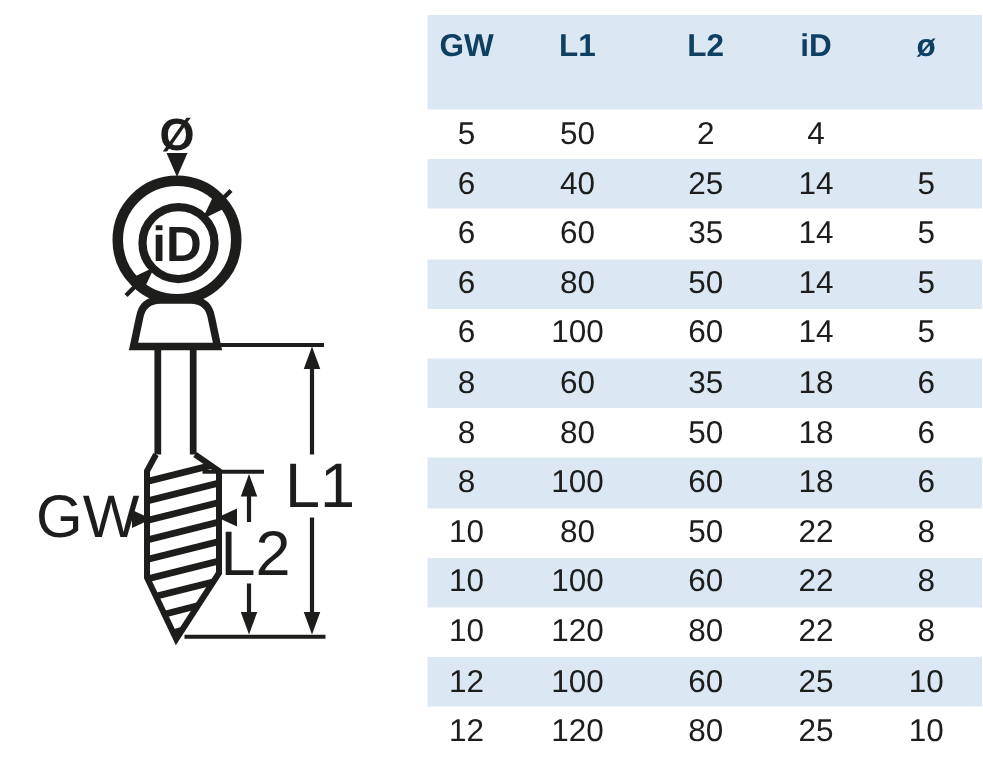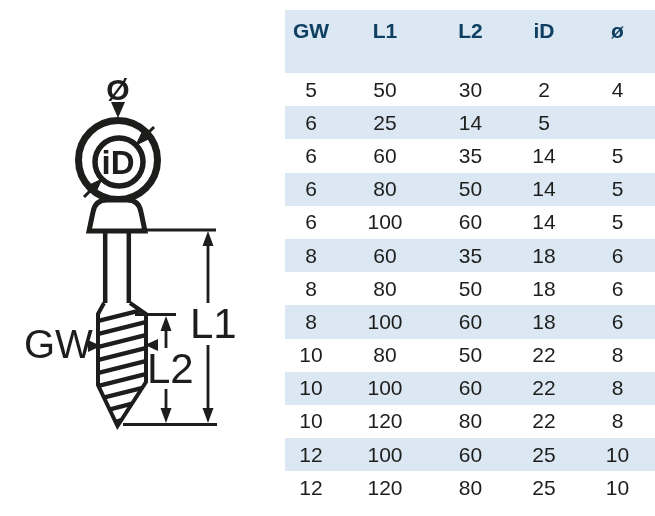--- a/index.html
+++ b/index.html
@@ -124,26 +124,26 @@
         <span class="th">GW</span>
         <span class="th">L1</span>
         <span class="th">L2</span>
         <span class="th">iD</span>
         <span class="th">ø</span>
       </div>
     <div class="tbody">
         <div class="tr">
           <span class="td">5</span>
           <span class="td">50</span>
-          <span class="td">30</span>
           <span class="td">2</span>
           <span class="td">4</span>
         </div>
         <div class="tr alt">
           <span class="td">6</span>
+          <span class="td">40</span>
           <span class="td">25</span>
           <span class="td">14</span>
           <span class="td">5</span>
         </div>
         <div class="tr">
           <span class="td">6</span>
           <span class="td">60</span>
           <span class="td">35</span>
           <span class="td">14</span>
           <span class="td">5</span>

